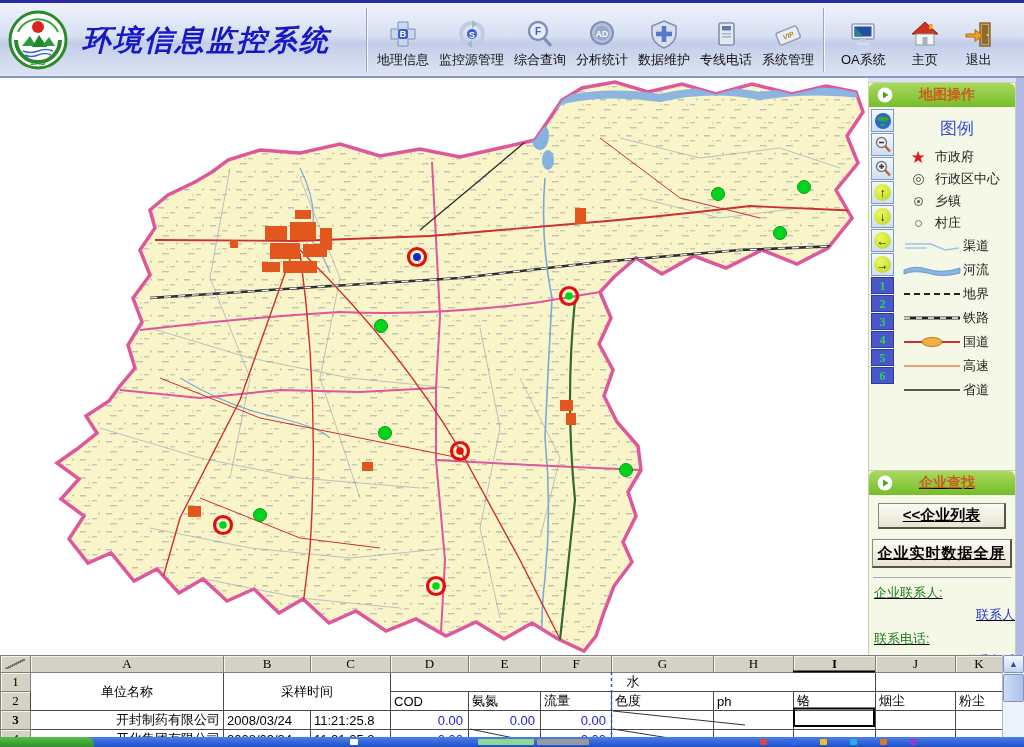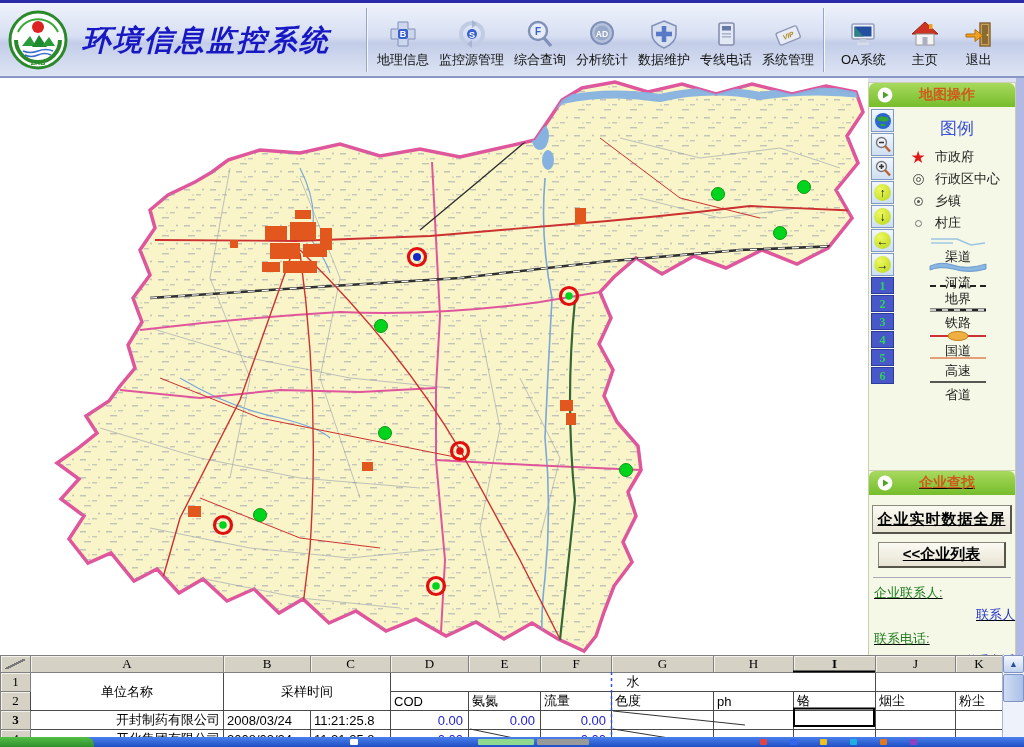--- a/index.html
+++ b/index.html
@@ -47,21 +47,21 @@
                    display:flex; align-items:center; justify-content:center; font-size:12px; font-weight:bold; color:#111; line-height:1;}
   .num-btn { width:23px; height:17px; margin:0 0 1px 1px; background:#4858c8; border:1px solid #2d3aa0;
              color:#2fd060; font-weight:bold; font-size:12px; text-align:center; line-height:16px;
              font-family:"Liberation Serif",serif; cursor:pointer; }
   .legend { position:absolute; left:30px; top:26px; width:116px; }
   .legend-title { text-align:center; font-size:17px; color:#3a50d8; margin:8px 0 6px 0; }
   .lg-row { display:flex; align-items:center; height:22px; padding-left:2px; }
   .lg-sym { width:34px; flex:none; display:flex; justify-content:center; align-items:center; }
   .lg-line-sym { width:62px; flex:none; display:flex; justify-content:center; align-items:center; }
   .lg-lbl { font-size:13px; color:#1a1a1a; white-space:nowrap; }
-  .lg-row.line { height:24px;flex-direction:column; }
+  .lg-row.line { height:24px; }
   .star { color:#e01818; font-size:17px; line-height:1; }
   .ring2 { width:11px; height:11px; border:1.5px solid #555; border-radius:50%;
            display:flex; align-items:center; justify-content:center; }
   .ring2 .inner { width:5px; height:5px; border:1.5px solid #555; border-radius:50%; }
   .ring1 { width:9px; height:9px; border:1.5px solid #555; border-radius:50%;
            display:flex; align-items:center; justify-content:center;}
   .ring1 .dot { width:3px; height:3px; background:#555; border-radius:50%; }
   .circ0 { width:7px; height:7px; border:1.5px solid #777; border-radius:50%; }
 
   .ent-panel { top:392px; height:250px;text-decoration:underline; }
@@ -527,22 +527,22 @@
       </div>
 
       <div class="panel ent-panel">
         <div class="panel-header">
           <svg class="play" viewBox="0 0 16 16">
             <circle cx="8" cy="8" r="7.4" fill="#fff"></circle>
               <path d="M6 4.4 L11.6 8 L6 11.6 Z" fill="#4ea021"></path>
           </svg>
           <span class="ptitle">企业查找</span>
         </div>
+        <button class="push-btn btn-list">&lt;&lt;企业列表</button>
         <button class="push-btn btn-full">企业实时数据全屏</button>
-        <button class="push-btn btn-list">&lt;&lt;企业列表</button>
         <div class="ent-divider"></div>
         <div class="c-label">企业联系人:</div>
         <div class="c-value">联系人</div>
         <div class="c-label">联系电话:</div>
         <div class="c-value">联系电话</div>
         <div class="c-label">联系地址:</div>
         <div class="addr-box">
           <span></span>
           <div class="addr-spin">
             <div class="spin-b">▲</div>

